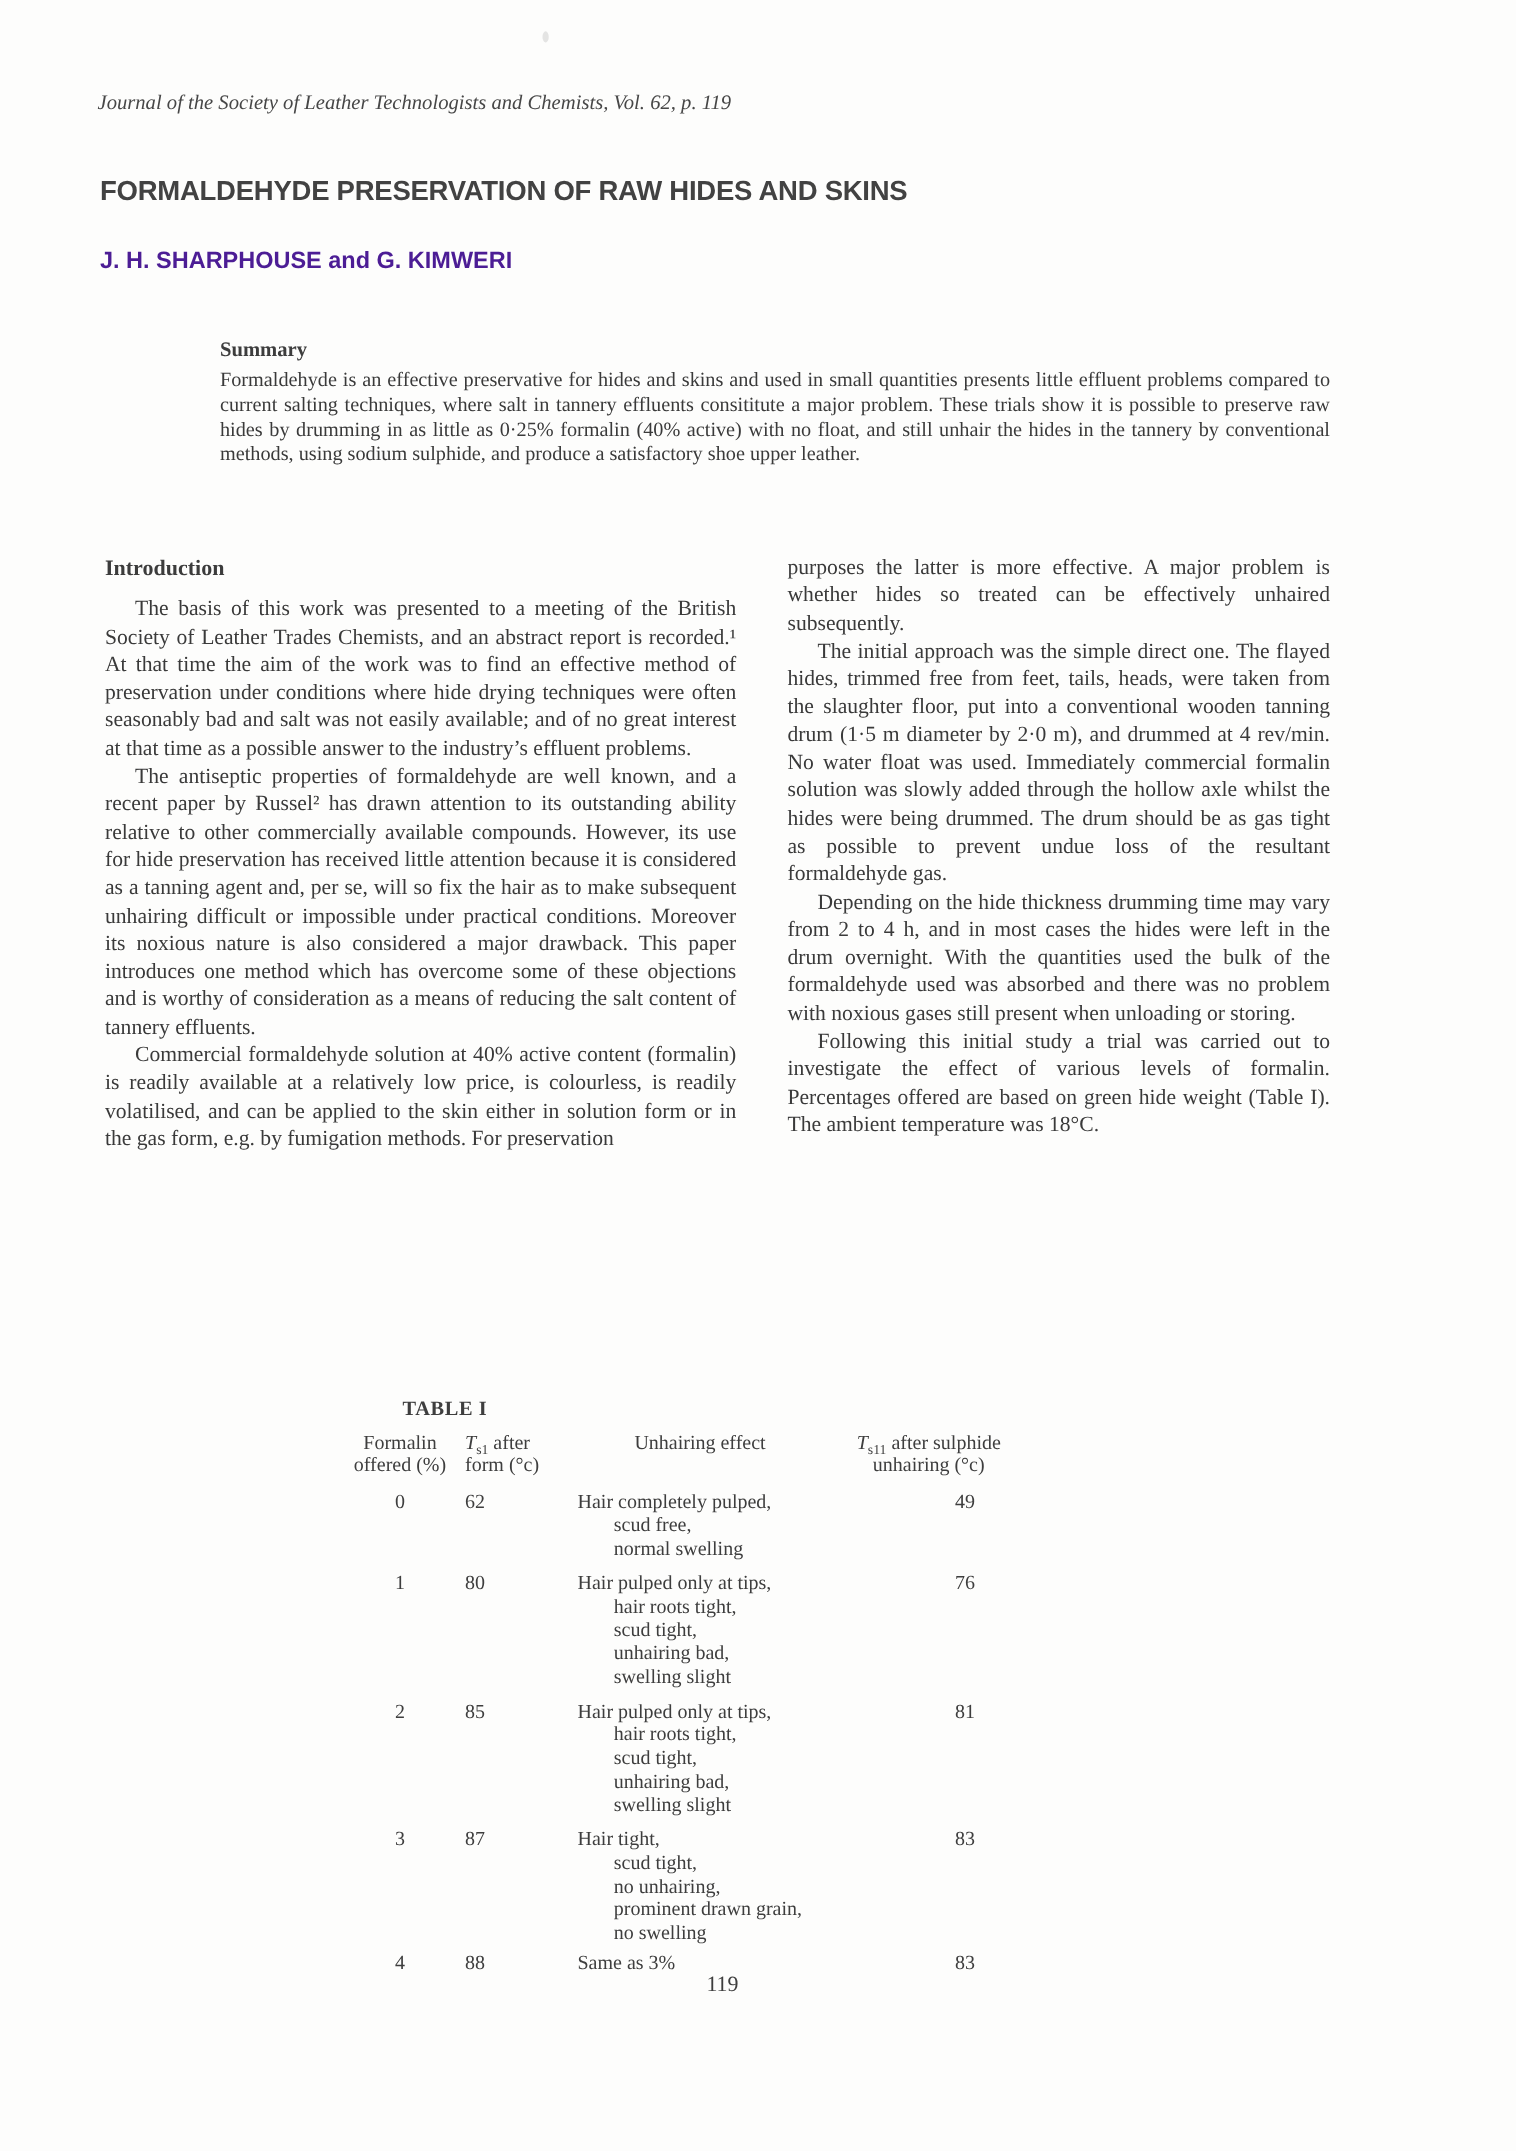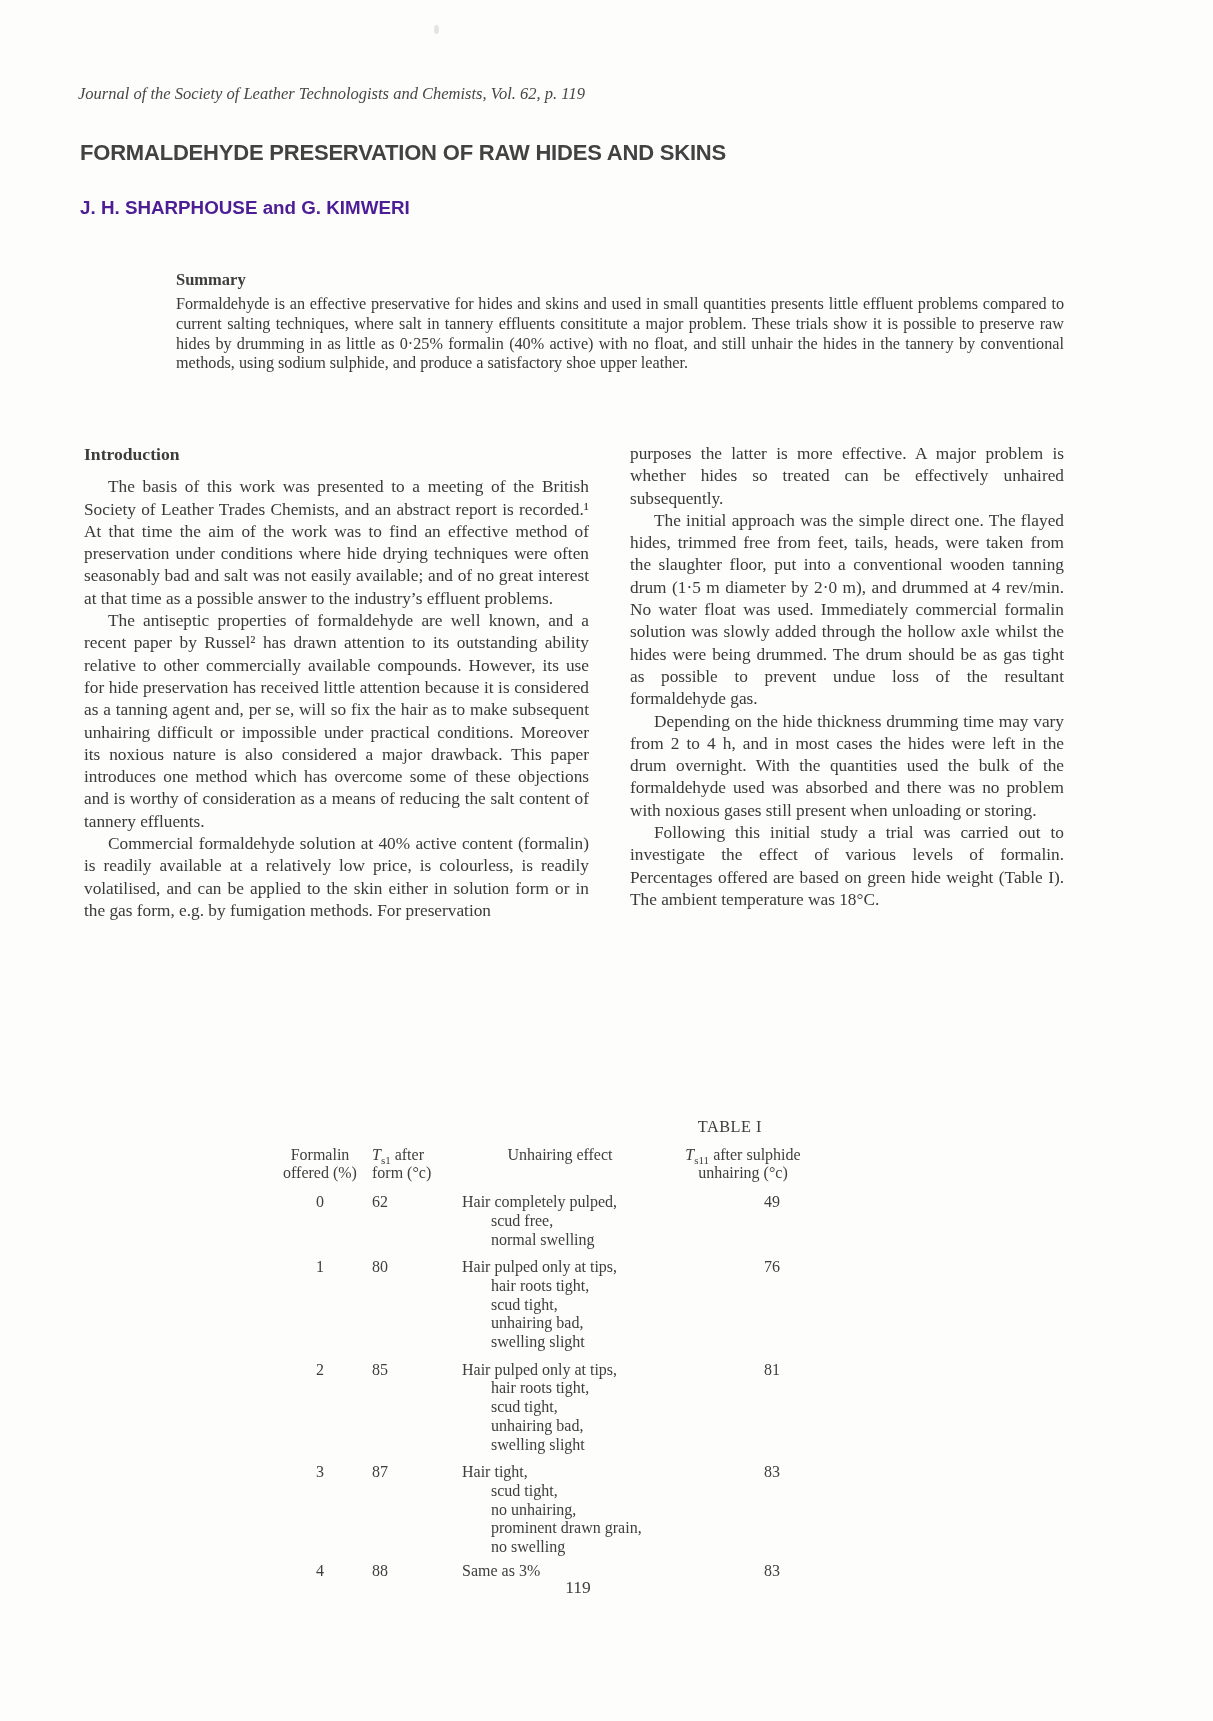--- a/index.html
+++ b/index.html
@@ -9,21 +9,21 @@
     height: 1721px;
     margin: 0 auto;
     background: #fdfdfc;
     font-family: "Liberation Serif", serif;
     color: #3a3a3a;
     overflow: hidden;
   }
 
   .journal-line {
     position: absolute;
-    left: 78px; top: 84px;
+    left: 78px; top: 72px;
     font-style: italic;
     font-size: 16.5px;
     color: #474747;
     white-space: nowrap;
   }
 
   .title {
     position: absolute;
     left: 80px; top: 140px;
     margin: 0;
@@ -83,22 +83,22 @@
 
   .table-block {
     position: absolute;
     left: 282px; top: 1118px;
     width: 528px;
     font-size: 16px;
     line-height: 18.7px;
     color: #3e3e3e;
   }
   .table-caption {
-    text-align: right;
-    font-weight: normal;
+    text-align: left;
+    font-weight: bold;
     font-size: 16.3px;
     margin: 0 0 9px 40px;
     width: 440px;
     letter-spacing: 0.5px;
   }
   .trow { display: flex; align-items: flex-start; margin-bottom: 9px; }
   .trow.last { margin-bottom: 5px; }
   .c  { flex: none; }
   .c1 { width: 76px;  text-align: center; }
   .c2 { width: 90px;  margin-left: 14px; text-align: left; }

